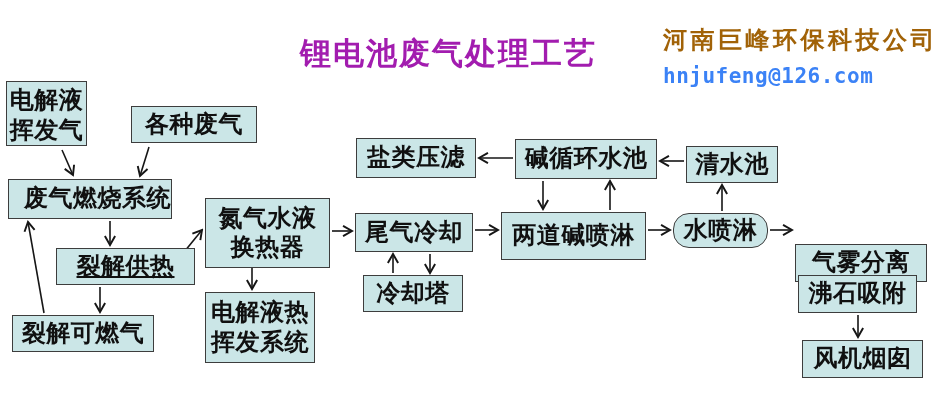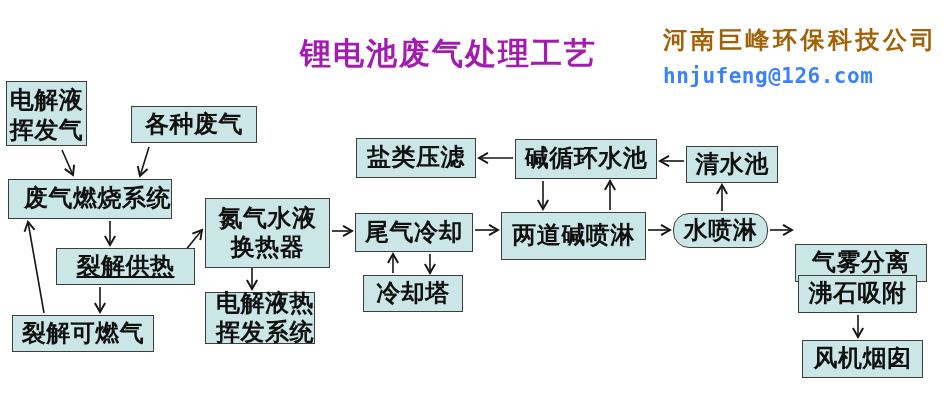--- a/index.html
+++ b/index.html
@@ -121,21 +121,21 @@
       <div class="node" style="left: 56px; top: 248px; width: 139px; height: 37px; background: rgb(203, 230, 231); border-color: rgb(61, 61, 61); text-decoration: underline;">
         <span>裂解供热</span>
       </div>
       <div class="node" style="left: 12px; top: 315px; width: 142px; height: 37px; background: rgb(203, 230, 231); border-color: rgb(61, 61, 61);">
         <span>裂解可燃气</span>
       </div>
       <div class="node" style="left: 205px; top: 198px; width: 125px; height: 70px; background: rgb(203, 230, 231); border-color: rgb(61, 61, 61);">
         <span>氮气水液</span>
         <span>换热器</span>
       </div>
-      <div class="node" style="left: 205px; top: 292px; width: 110px; height: 52px; background: rgb(203, 230, 231); border-color: rgb(61, 61, 61); align-items: flex-end;">
+      <div class="node" style="left: 205px; top: 292px; width: 110px; height: 71px; background: rgb(203, 230, 231); border-color: rgb(61, 61, 61);">
         <span>电解液热</span>
         <span>挥发系统</span>
       </div>
       <div class="node" style="left: 356px; top: 138px; width: 120px; height: 40px; background: rgb(203, 230, 231); border-color: rgb(61, 61, 61);">
         <span>盐类压滤</span>
       </div>
       <div class="node" style="left: 355px; top: 213px; width: 118px; height: 39px; background: rgb(203, 230, 231); border-color: rgb(61, 61, 61);">
         <span>尾气冷却</span>
       </div>
       <div class="node" style="left: 363px; top: 275px; width: 100px; height: 37px; background: rgb(203, 230, 231); border-color: rgb(61, 61, 61);">

